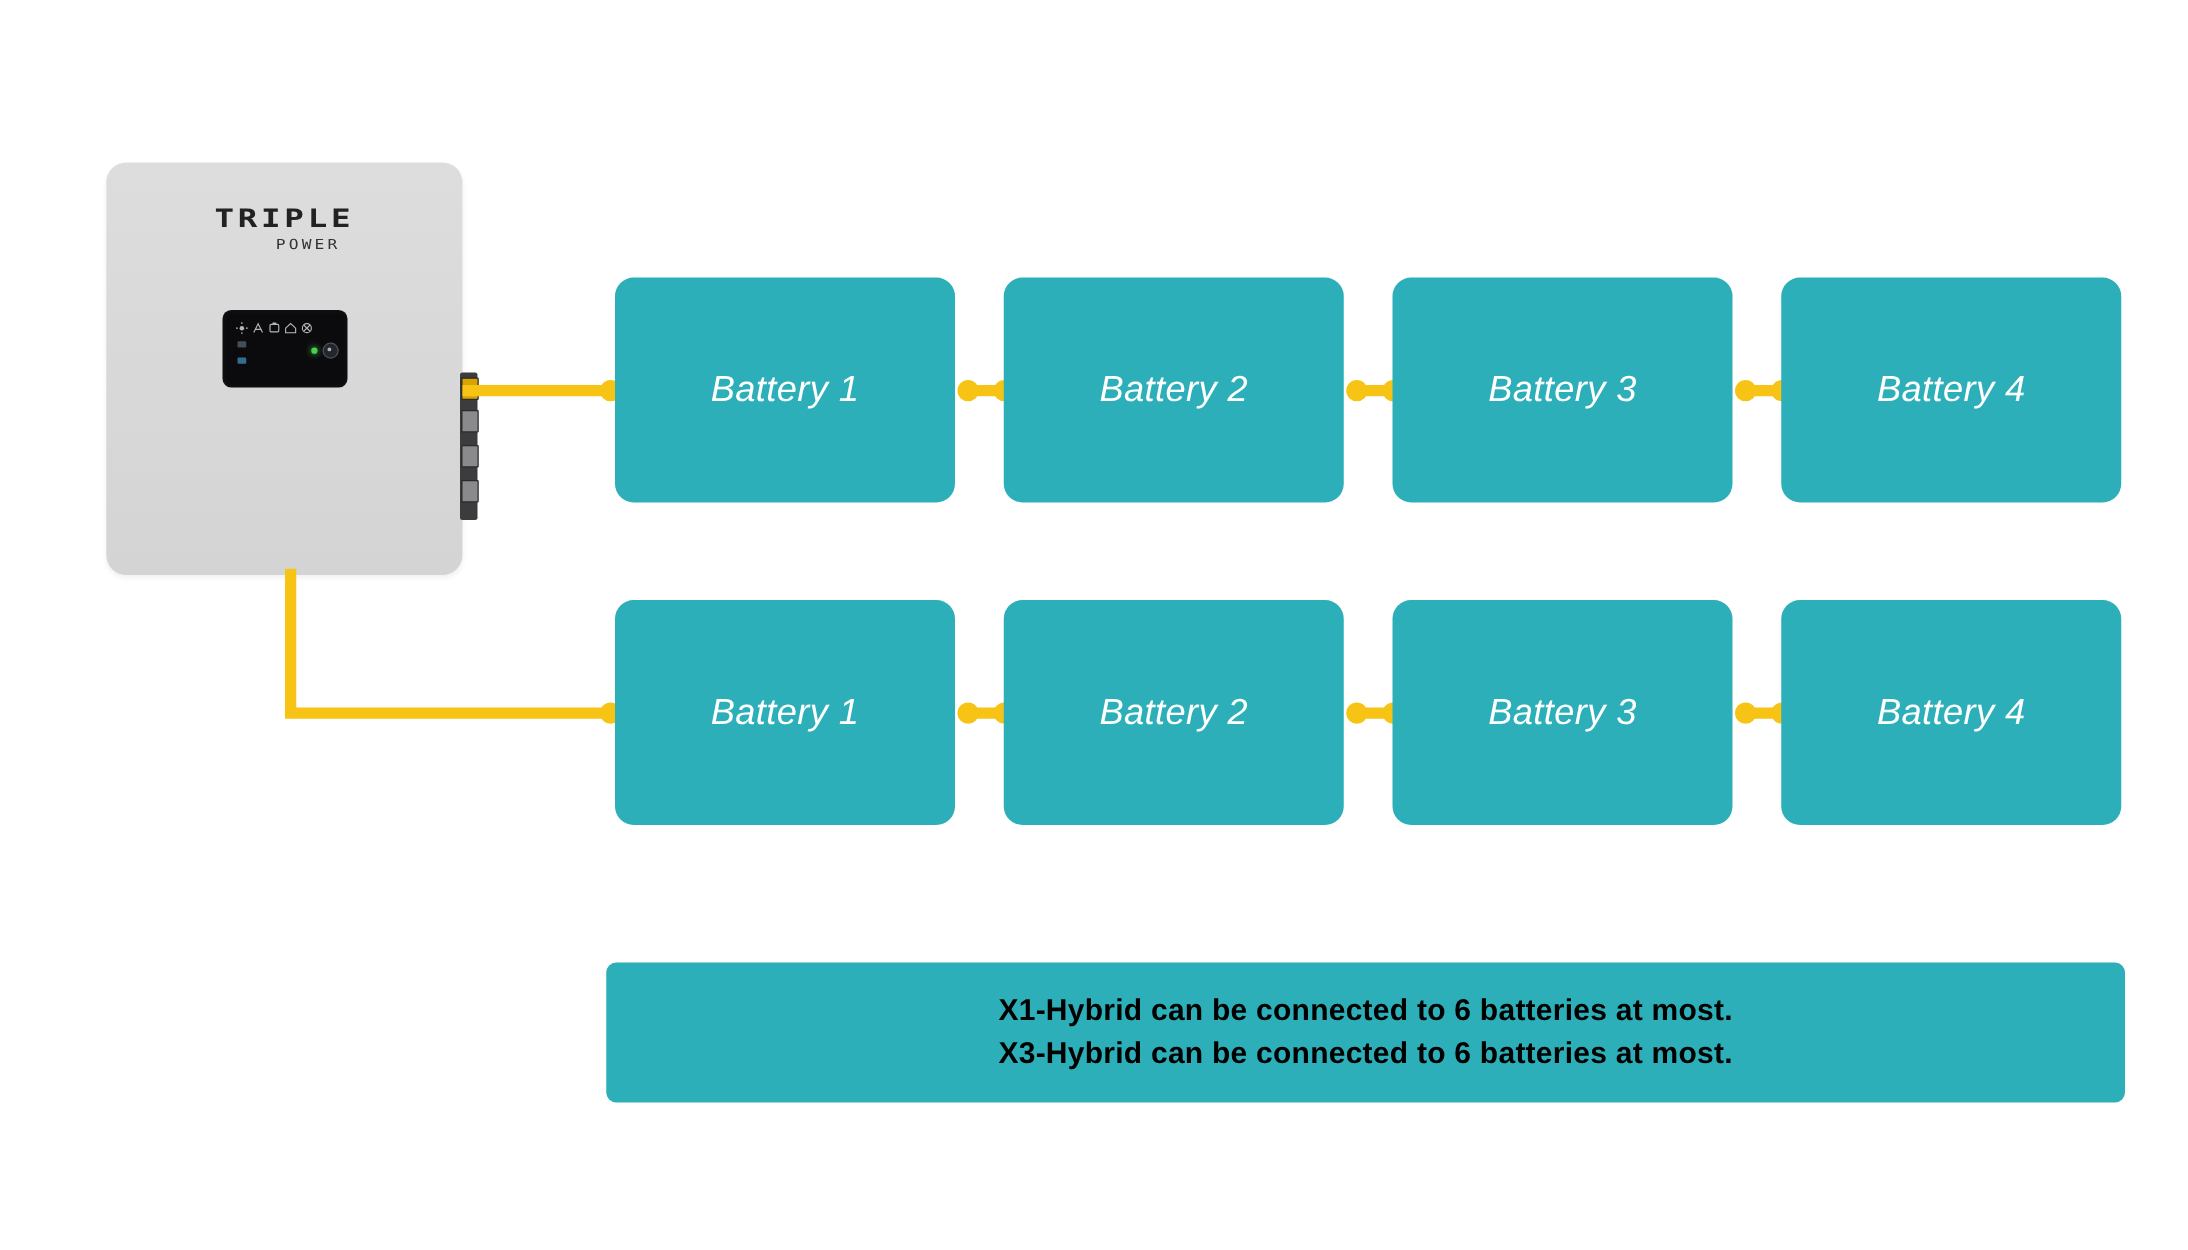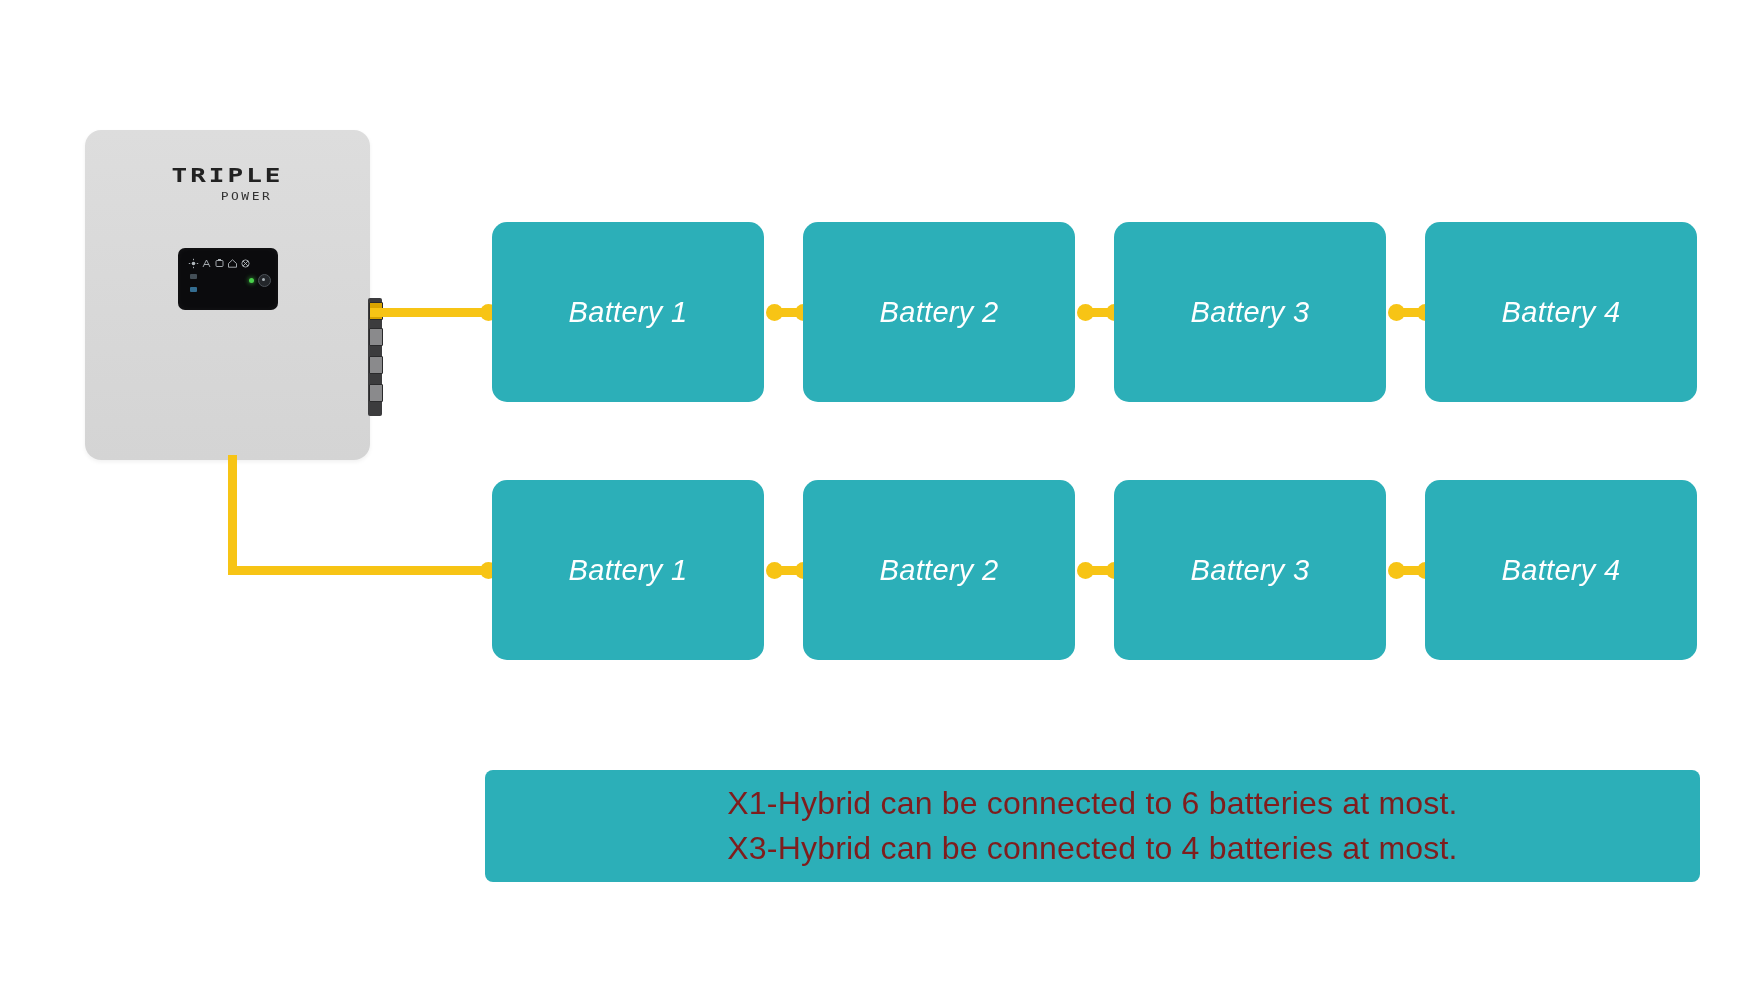--- a/index.html
+++ b/index.html
@@ -196,23 +196,23 @@
     width: 1215px;
     height: 112px;
     background: #2CAFB8;
     border-radius: 8px;
     display: flex;
     flex-direction: column;
     align-items: center;
     justify-content: center;
   }
   .caption-line {
-    color: #7f1d1d;
-    font-size: 32px;
-    font-weight: 400;
+    color: #000000;
+    font-size: 24px;
+    font-weight: 700;
     line-height: 1.42;
     letter-spacing: 0.2px;
   }
 </style>
 </head>
 <body>
 
 <div id="diagram">
 
   <div class="inverter">
@@ -359,16 +359,16 @@
   <div class="link" style="left:1394px; top:566px; width:32px;"></div>
   <div class="node" style="left:1388px; top:562px;"></div>
   <div class="node" style="left:1417px; top:562px;"></div>
 
   <div class="battery" style="left:1425px; top:480px;">
     <span class="battery-label">Battery 4</span>
   </div>
 
   <div class="caption">
     <span class="caption-line">X1-Hybrid can be connected to 6 batteries at most.</span>
-    <span class="caption-line">X3-Hybrid can be connected to 4 batteries at most.</span>
+    <span class="caption-line">X3-Hybrid can be connected to 6 batteries at most.</span>
   </div>
 
 </div>
 
 </body></html>

